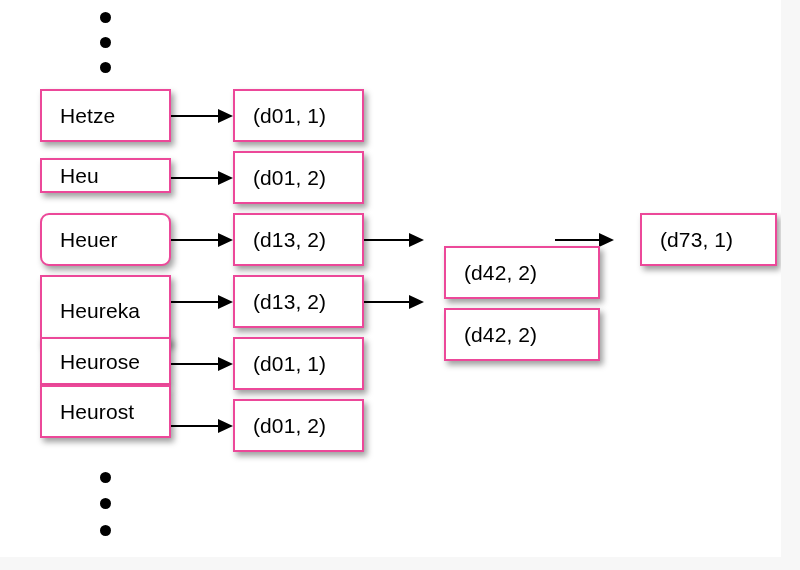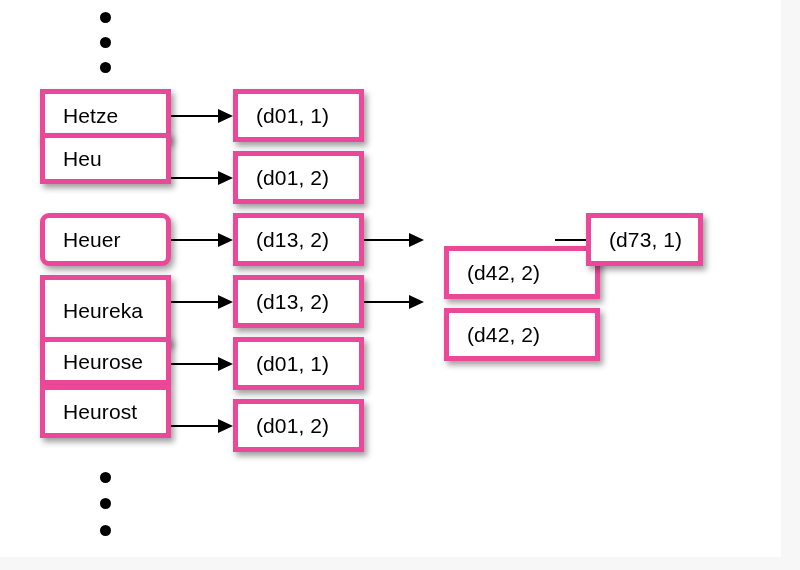--- a/index.html
+++ b/index.html
@@ -20,21 +20,21 @@
     top: 0;
     width: 781px;
     height: 557px;
     background: #ffffff;
     overflow: hidden;
   }
   .node {
     position: absolute;
     box-sizing: border-box;
     background: #ffffff;
-    border: 5px solid #ec4899;
+    border: 2px solid #ec4899;
     display: flex;
     align-items: center;
     color: #000000;
     font-size: 21px;
     line-height: 1;
     letter-spacing: 0.1px;
     box-shadow: 3px 4px 6px rgba(0,0,0,0.38);
     z-index: 2;
   }
   .node .label {
@@ -48,22 +48,22 @@
   .node.post2 {
     left: 233px;
     width: 131px;
   }
   .node.post3 {
     left: 444px;
     width: 156px;
     margin-top: 33px;
   }
   .node.post4 {
-    left: 586px;
-    width: 117px;
+    left: 640px;
+    width: 137px;
     text-align: right;
   }
   .arrow {
     position: absolute;
     height: 14px;
     z-index: 1;
   }
   .arrow .shaft {
     position: absolute;
     left: 0;
@@ -107,21 +107,21 @@
     <span class="label">Hetze</span>
   </div>
   <div class="arrow" style="left:171px; top:109px; width:62px;">
     <div class="shaft" style="width:47px;"></div>
     <div class="head" style="left:47px;"></div>
   </div>
   <div class="node post2" style="top:89px; height:53px;">
     <span class="label">(d01, 1)</span>
   </div>
 
-  <div class="node term" style="top:133px; height:51px;">
+  <div class="node term" style="top:158px; height:35px;">
     <span class="label">Heu</span>
   </div>
   <div class="arrow" style="left:171px; top:171px; width:62px;">
     <div class="shaft" style="width:47px;"></div>
     <div class="head" style="left:47px;"></div>
   </div>
   <div class="node post2" style="top:151px; height:53px;">
     <span class="label">(d01, 2)</span>
   </div>
 

